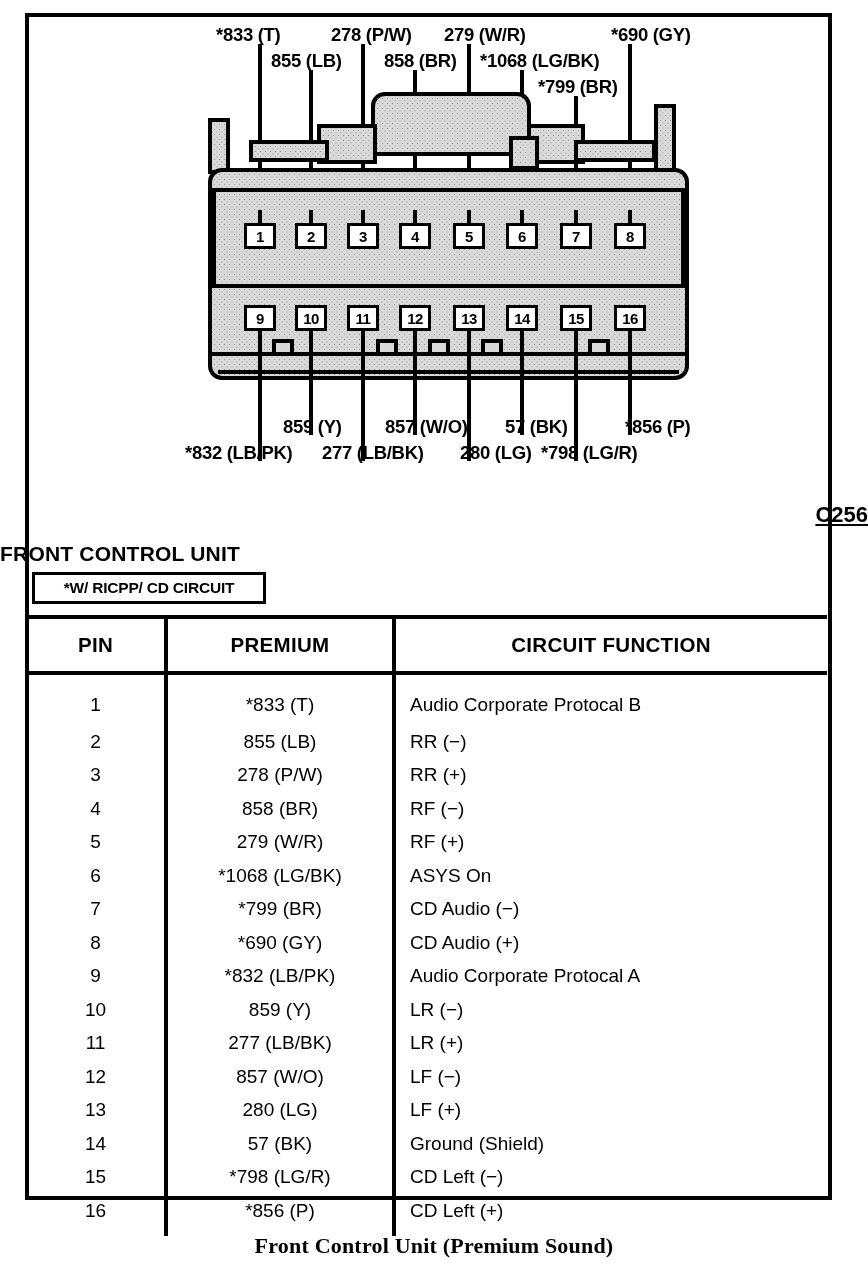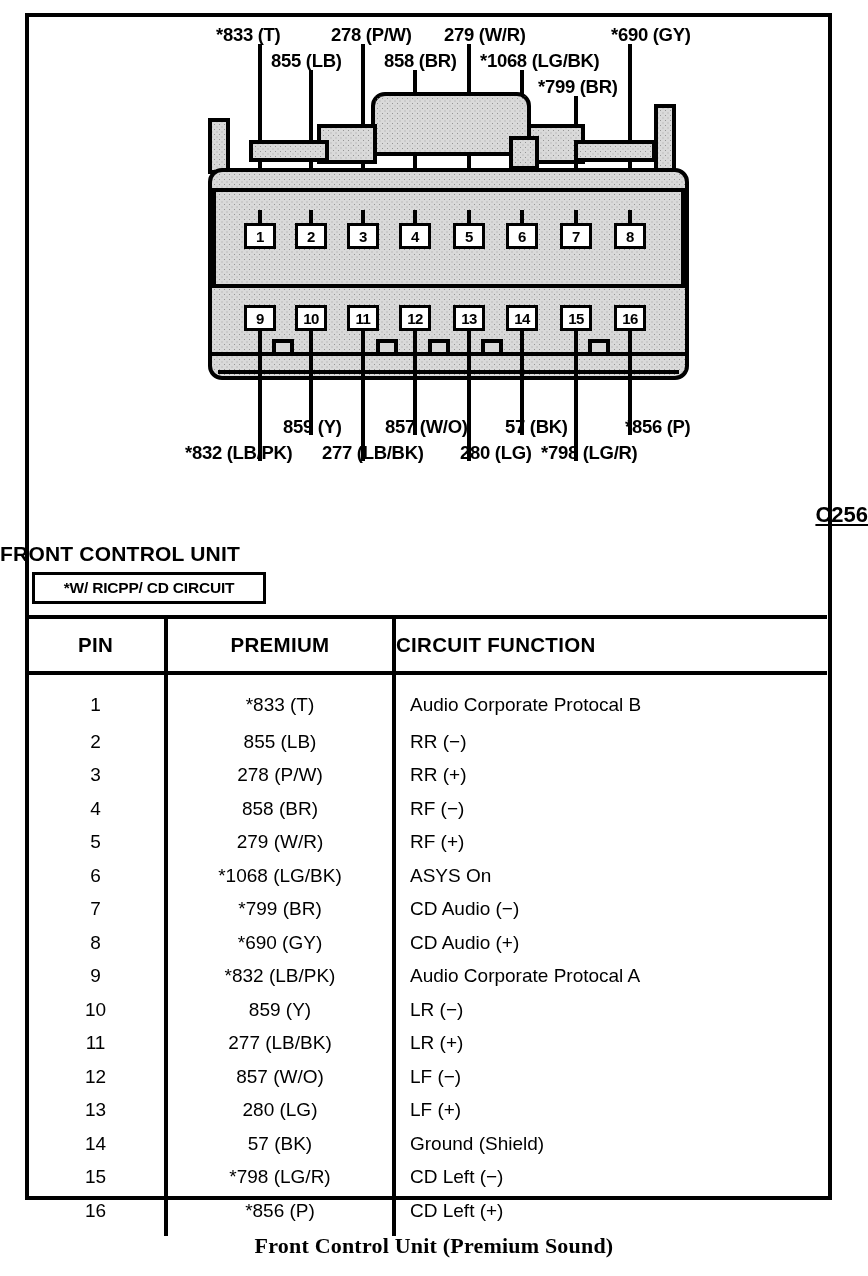--- a/index.html
+++ b/index.html
@@ -365,21 +365,21 @@
   <div>FRONT CONTROL UNIT</div>
 </div>
 <div id="footnote-box">*W/ RICPP/ CD CIRCUIT</div>
 
 <div id="pin-table">
   <table>
     <thead>
       <tr>
         <th class="col-pin">PIN</th>
         <th class="col-ckt">PREMIUM</th>
-        <th class="col-fn" style="text-align:left; padding-left:0 !important;">CIRCUIT FUNCTION</th>
+        <th class="col-fn" style="text-align:center; padding-left:0 !important;">CIRCUIT FUNCTION</th>
       </tr>
     </thead>
     <tbody id="table-body">
         <tr>
           <td class="col-pin">1</td>
           <td class="col-ckt">*833 (T)</td>
           <td class="col-fn">Audio Corporate Protocal B</td>
         </tr>
         <tr>
           <td class="col-pin">2</td>

